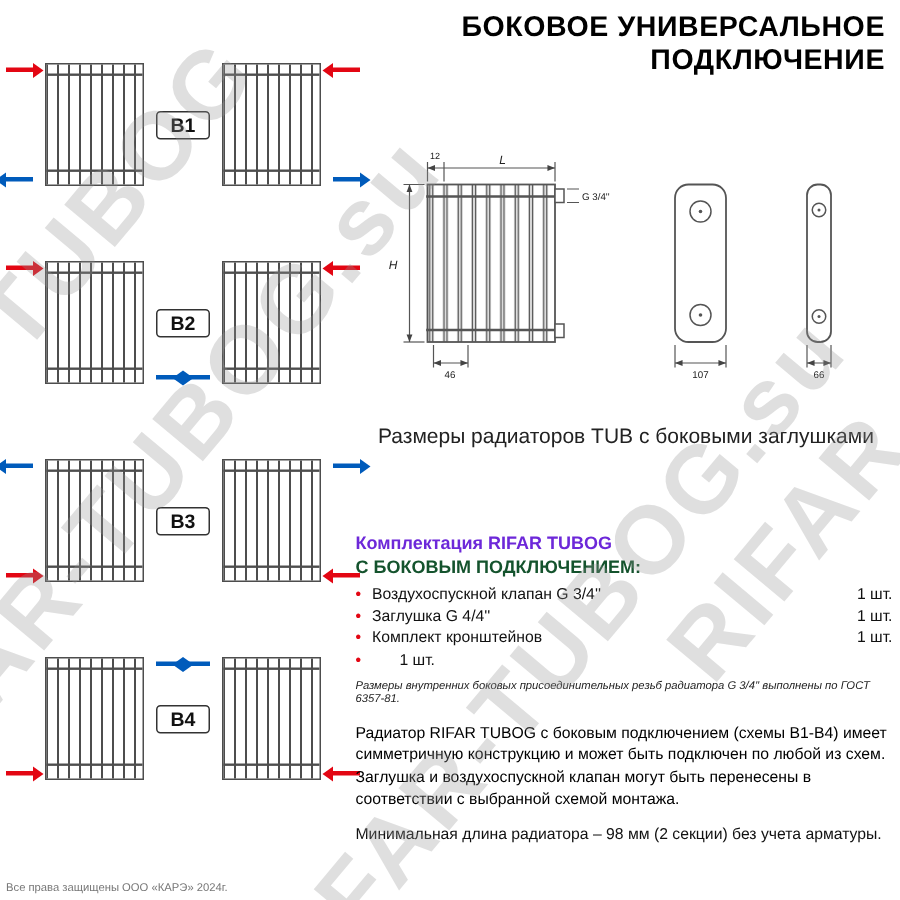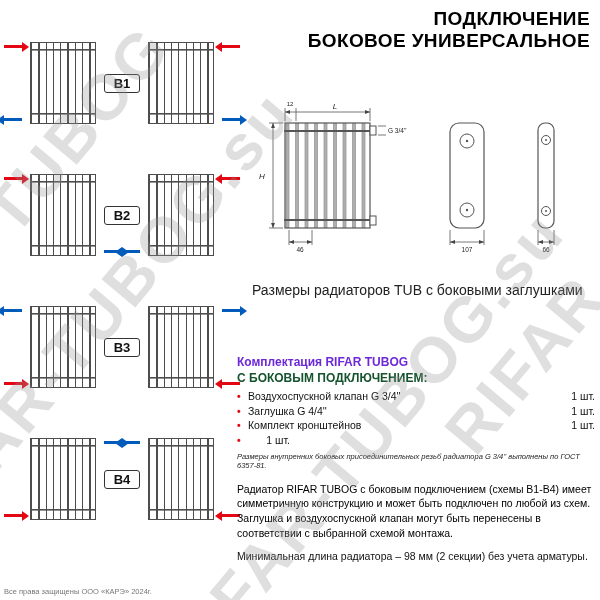--- a/index.html
+++ b/index.html
@@ -57,22 +57,22 @@
   .copyright{position:absolute;left:4px;bottom:4px;font-size:7.5px;color:#777;z-index:2;}
 
   svg text{font-family:"Liberation Sans","DejaVu Sans",sans-serif;fill:#222;}
 </style>
 </head>
 <body>
 
 <div class="page">
 
   <div class="title">
+    <div>БОКОВОЕ УНИВЕРСАЛЬНОЕ</div>
     <div>ПОДКЛЮЧЕНИЕ</div>
-    <div>БОКОВОЕ УНИВЕРСАЛЬНОЕ</div>
   </div>
 
   <div class="schemes">
     <div class="scheme-row">
       <div class="rad-wrap">
           <div class="radiator"></div>
           <div class="arrow red right" style="top: 3px; left: -26px;"></div>
           <div class="arrow blue left" style="bottom: 3px; left: -26px;"></div>
         </div>
       <div class="scheme-badge">В1</div>

